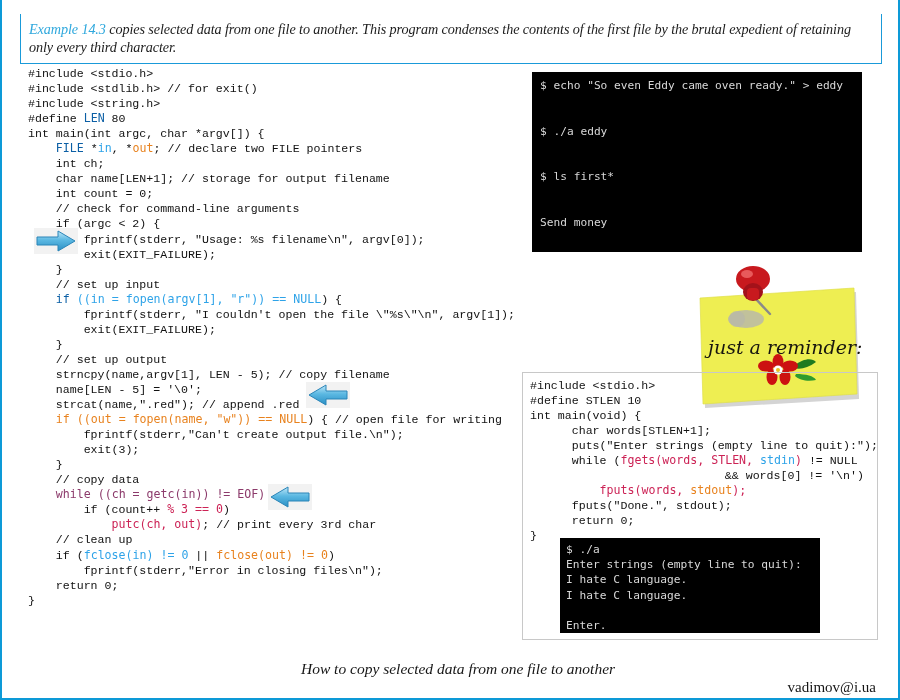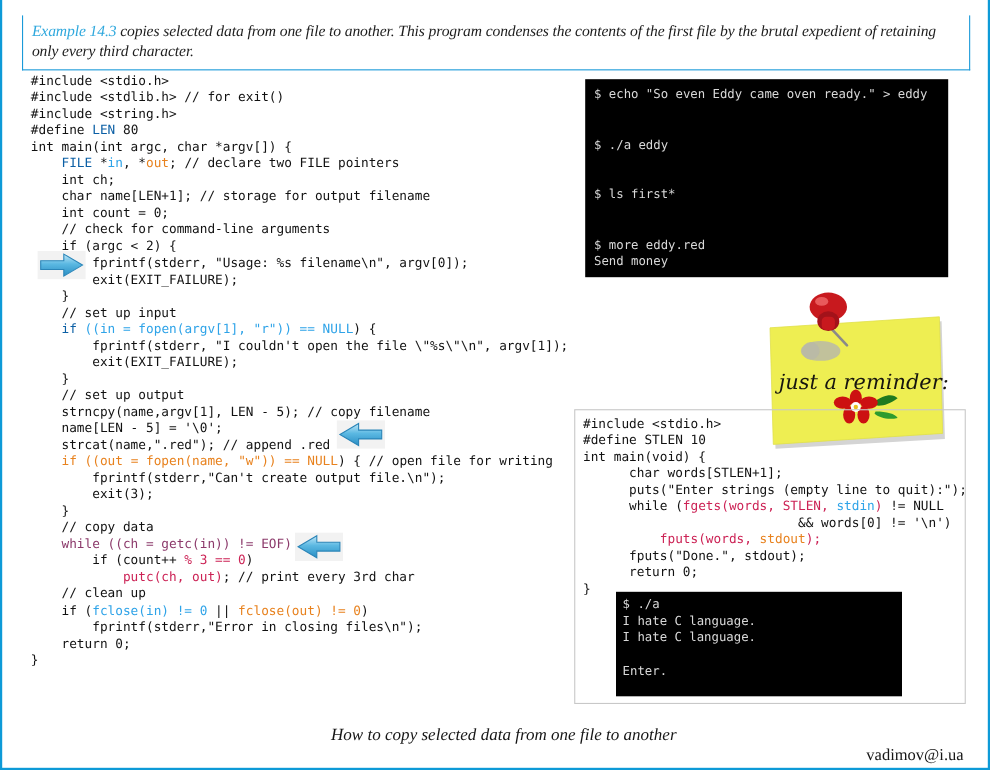--- a/index.html
+++ b/index.html
@@ -59,21 +59,21 @@
     line-height: 15.05px;
     color: #111111;
     white-space: pre;
   }
   #code-main .ln { display: block; height: 15.05px; }
   .c-key    { color: #0b5fa5; }        
   .c-lblue  { color: #2ea3e8; }        
   .c-orange { color: #e8821e; }        
   .c-purple { color: #8c3a6b; }        
   .c-pink   { color: #cc2255; margin-top: 16px; }        
-  .c-plain  { color: #111111; }
+  .c-plain  { color: #111111; font-family: Liberation Mono, monospace; }
   
   .arrow {
     position: absolute;
     width: 44px;
     height: 26px;
   }
   .arrow svg { display: block; }
   #arrow-1 { left: 32px; top: 228px; }
   #arrow-2 { left: 304px; top: 382px; }
   #arrow-3 { left: 266px; top: 484px; }
@@ -210,21 +210,21 @@
           <stop offset="0%" stop-color="#bfe7f8"></stop>
           <stop offset="45%" stop-color="#5bb8e2"></stop>
           <stop offset="100%" stop-color="#2a8fc4"></stop>
         </linearGradient>
       </defs>
       <rect x="0" y="0" width="44" height="26" fill="#f2f2f2"></rect>
       <path d="M41,9 L20,9 L20,3 L3,13 L20,23 L20,17 L41,17 Z" fill="url(#agr3)" stroke="#2b85b8" stroke-width="1"></path>
     </svg>
   </div>
 
-  <div id="terminal-1"><div>$ echo "So even Eddy came oven ready." &gt; eddy</div><div>&nbsp;</div><div>&nbsp;</div><div>$ ./a eddy</div><div>&nbsp;</div><div>&nbsp;</div><div>$ ls first*</div><div>&nbsp;</div><div>&nbsp;</div><div>$ more eddy.red</div><div>Send money</div></div>
+  <div id="terminal-1"><div>$ echo "So even Eddy came oven ready." &gt; eddy</div><div>&nbsp;</div><div>&nbsp;</div><div>$ ./a eddy</div><div>&nbsp;</div><div>&nbsp;</div><div>$ ls first*</div><div>&nbsp;</div><div>&nbsp;</div><div>Send money</div></div>
 
   <div id="sticky-note">
     <svg width="166" height="152" viewBox="0 0 166 152" xmlns="http://www.w3.org/2000/svg">
       <rect x="0" y="0" width="166" height="152" fill="#ffffff"></rect>
 
       <path d="M6,40 L160,30 L163,137 L9,146 Z" fill="#d4d4d4"></path>
 
       <path d="M4,36 L158,26 L161,132 L7,142 Z" fill="#eeee52"></path>
       <path d="M4,36 L158,26 L161,132 L7,142 Z" fill="none" stroke="#e0e04a" stroke-width="0.7"></path>
 
@@ -251,18 +251,18 @@
         <ellipse cx="89" cy="115" rx="5.5" ry="8"></ellipse>
       </g>
       <circle cx="82" cy="108" r="4.5" fill="#ffffff"></circle>
       <circle cx="82" cy="108" r="2" fill="#e8c020"></circle>
     </svg>
   </div>
 
   <div id="code-panel-2"></div>
   <div id="code-2"><span class="ln"><span class="c-plain">#include &lt;stdio.h&gt;</span></span><span class="ln"><span class="c-plain">#define STLEN 10</span></span><span class="ln"><span class="c-plain">int main(void) {</span></span><span class="ln"><span class="c-plain">      char words[STLEN+1];</span></span><span class="ln"><span class="c-plain">      puts("Enter strings (empty line to quit):");</span></span><span class="ln"><span class="c-plain">      while (</span><span class="c-pink">fgets(words, STLEN, </span><span class="c-lblue">stdin</span><span class="c-pink">)</span><span class="c-plain"> != NULL</span></span><span class="ln"><span class="c-plain">                            &amp;&amp; words[0] != '\n')</span></span><span class="ln"><span class="c-plain">          </span><span class="c-pink">fputs(words, </span><span class="c-orange">stdout</span><span class="c-pink">);</span></span><span class="ln"><span class="c-plain">      fputs("Done.", stdout);</span></span><span class="ln"><span class="c-plain">      return 0;</span></span><span class="ln"><span class="c-plain">}</span></span></div>
 
-  <div id="terminal-2"><div>$ ./a</div><div>I hate C language.</div><div>I hate C language.</div><div>&nbsp;</div><div>Enter.</div></div>
+  <div id="terminal-2"><div>$ ./a</div><div>Enter strings (empty line to quit):</div><div>I hate C language.</div><div>I hate C language.</div><div>&nbsp;</div><div>Enter.</div></div>
 
   <div id="footer-title">How to copy selected data from one file to another</div>
   <div id="footer-email">vadimov@i.ua</div>
 
 </div>
 
 </body></html>

